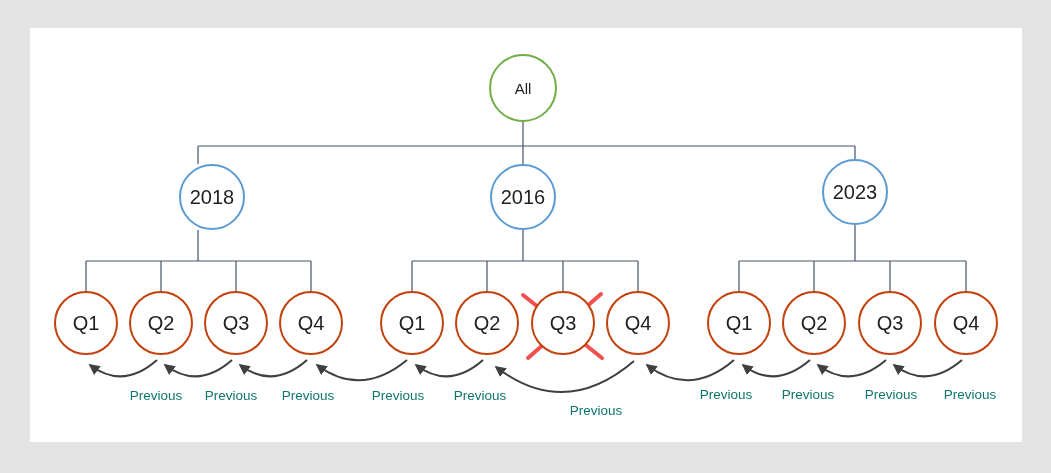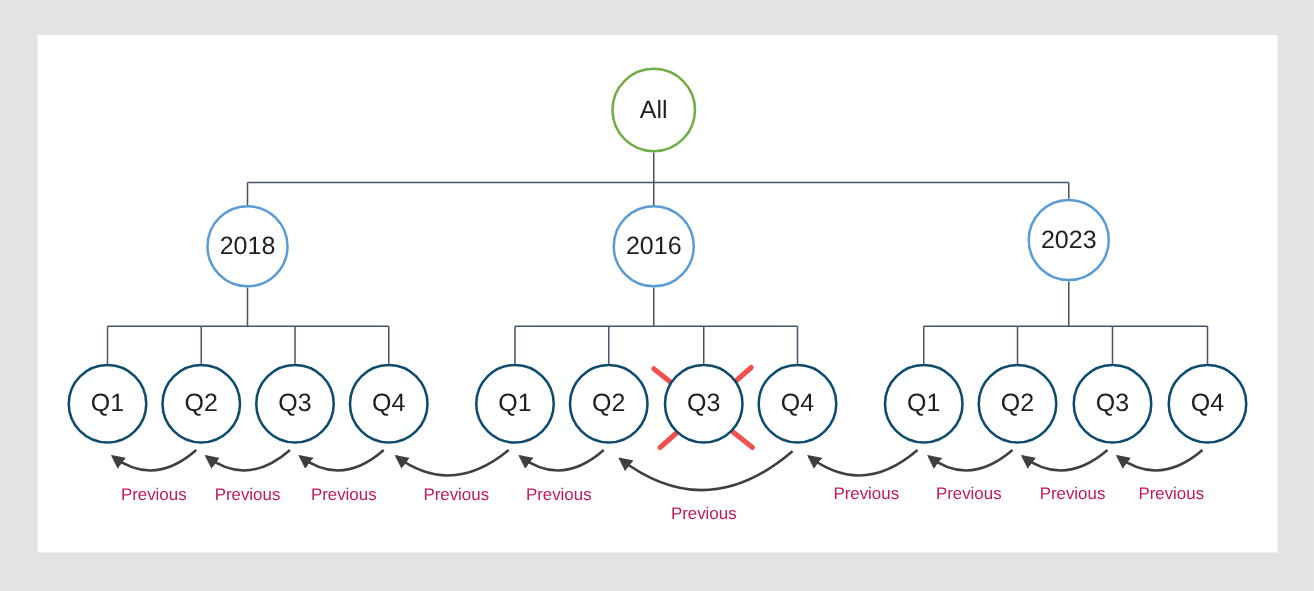--- a/index.html
+++ b/index.html
@@ -12,26 +12,26 @@
   .canvas{
     position:absolute;left:30px;top:28px;width:992px;height:414px;
     background:#ffffff;
   }
   .stage{position:absolute;left:0;top:0;width:1051px;height:473px;}
   .node{
     position:absolute;border-radius:50%;background:#ffffff;
     display:flex;align-items:center;justify-content:center;
     color:#1f1f1f;box-sizing:border-box;
   }
-  .node-root{width:68px;height:68px;border:2.2px solid #70ad47;font-size:20px;}
+  .node-root{width:68px;height:68px;border:2.2px solid #70ad47;font-size:15px;}
   .node-year{width:66px;height:66px;border:2.2px solid #5b9bd5;font-size:20px;}
-  .node-quarter{width:64px;height:64px;border:2px solid #0c4a6e;font-size:20px;text-align:right;}
+  .node-quarter{width:64px;height:64px;border:2px solid #c2410c;font-size:20px;text-align:right;}
   .prev-label{
     position:absolute;transform:translateX(-50%);
-    font-size:13.5px;color:#be185d;white-space:nowrap;
+    font-size:13.5px;color:#0f766e;white-space:nowrap;margin-left:33px;
   }
   svg{position:absolute;left:0;top:0;}
 </style>
 </head>
 <body>
 
 <div class="canvas"></div>
 
 <div class="stage">
 
@@ -62,21 +62,21 @@
       <path marker-end="url(#arrowhead)" d="M962,360 Q927,390 894,365"></path>
     </g>
 
     <path d="M523,295 L602,358 M601,294 L528,358" fill="none" stroke="#f2504d" stroke-width="4" stroke-linecap="round"></path>
   </svg>
 
   <div class="node node-root" style="left:489px;top:54px;">
     <span>All</span>
   </div>
 
-  <div class="node node-year" style="left:165px;top:164px;align-items:center;">
+  <div class="node node-year" style="left:179px;top:164px;align-items:center;">
     <span>2018</span>
   </div>
   <div class="node node-year" style="left:490px;top:164px;">
     <span>2016</span>
   </div>
   <div class="node node-year" style="left:822px;top:159px;">
     <span>2023</span>
   </div>
 
   <div class="node node-quarter" style="left:54px;top:291px;">

